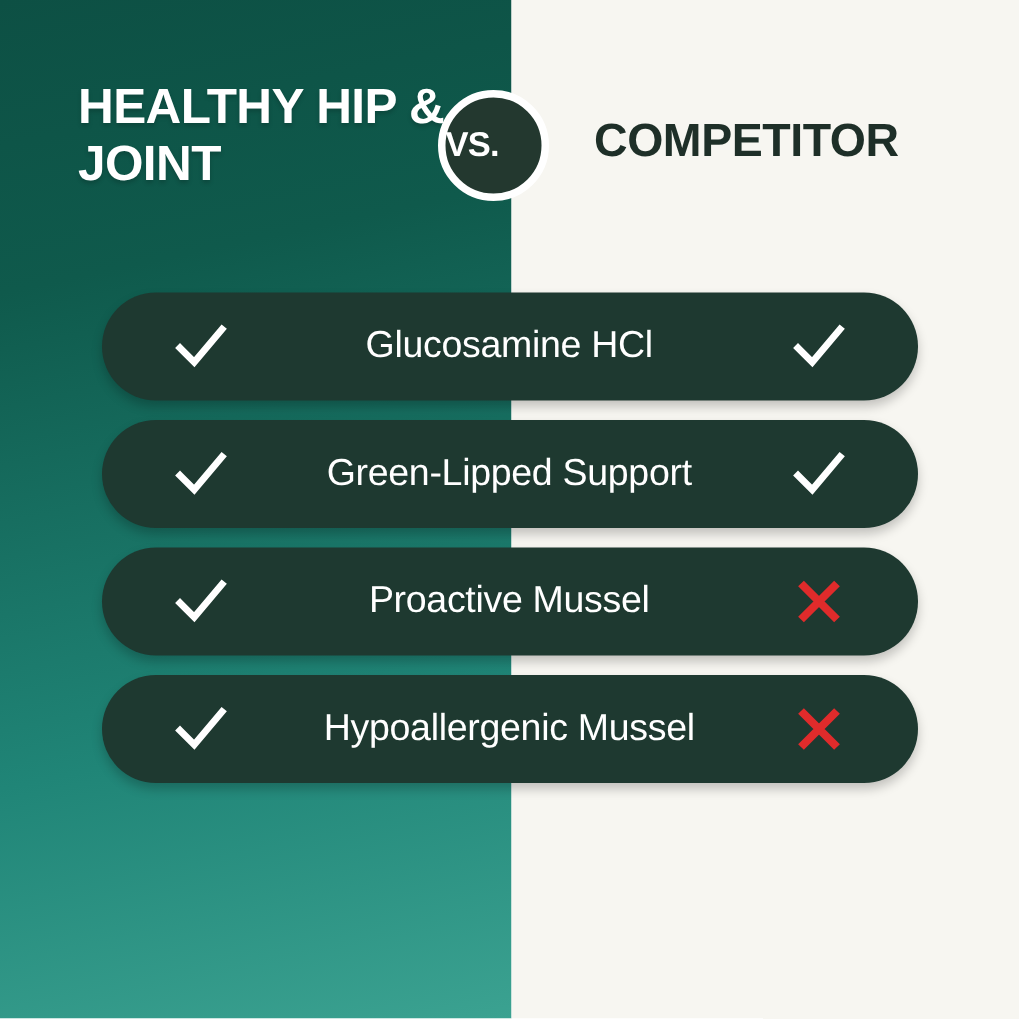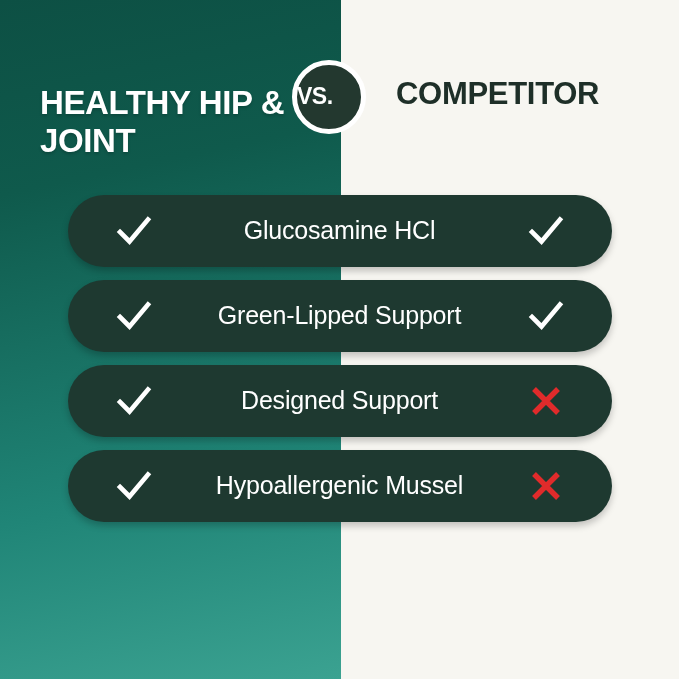--- a/index.html
+++ b/index.html
@@ -37,32 +37,31 @@
   
   .header {
     position: absolute;
     left: 0;
     top: 0;
     width: 679px;
     height: 185px;
   }
   .brand-title {
     position: absolute;
-    left: 40px;
+    left: 52px;
     top: 52px;
     width: 250px;
     color: #ffffff;
     font-size: 33px;
     line-height: 1.16;
     font-weight: 900;
     letter-spacing: -0.4px;
     text-transform: uppercase;
     font-stretch: condensed;
     text-shadow: 0 2px 3px rgba(0, 0, 0, 0.18);
-    margin-top: 32px;
   }
   .competitor-title {
     position: absolute;
     left: 396px;
     top: 76px;
     color: #1e2f28;
     font-size: 31px;
     font-weight: 900;
     letter-spacing: -0.3px;
     text-transform: uppercase;
@@ -204,21 +203,21 @@
       </span>
     </div>
 
     <div class="row">
       <span class="mark">
         <svg width="40" height="40" viewBox="0 0 40 40">
             <path d="M6 21 L15.5 30.5 L34 8.5" fill="none" stroke="#ffffff" stroke-width="4.6" stroke-linecap="square" stroke-linejoin="miter"></path>
           </svg>
       </span>
       <span class="row-label">
-        <span class="main">Designed Support</span>
+        <span class="main">Proactive Mussel</span>
       </span>
       <span class="mark">
         <svg width="40" height="40" viewBox="0 0 40 40">
             <path d="M8 8 L32 32 M32 8 L8 32" fill="none" stroke="#e02b2b" stroke-width="5.4" stroke-linecap="butt"></path>
           </svg>
       </span>
     </div>
 
     <div class="row">
       <span class="mark">

